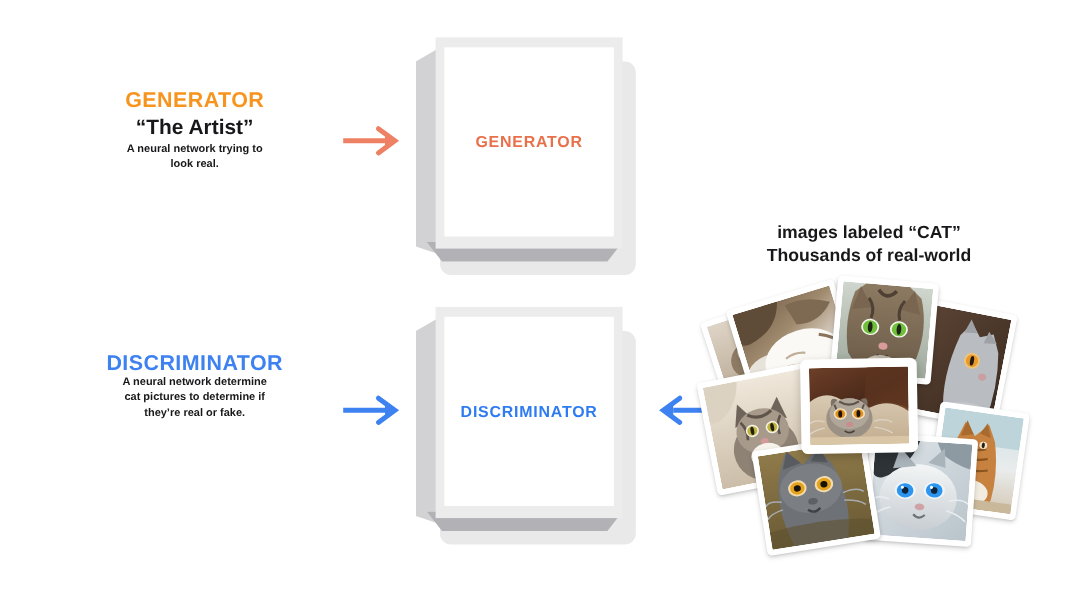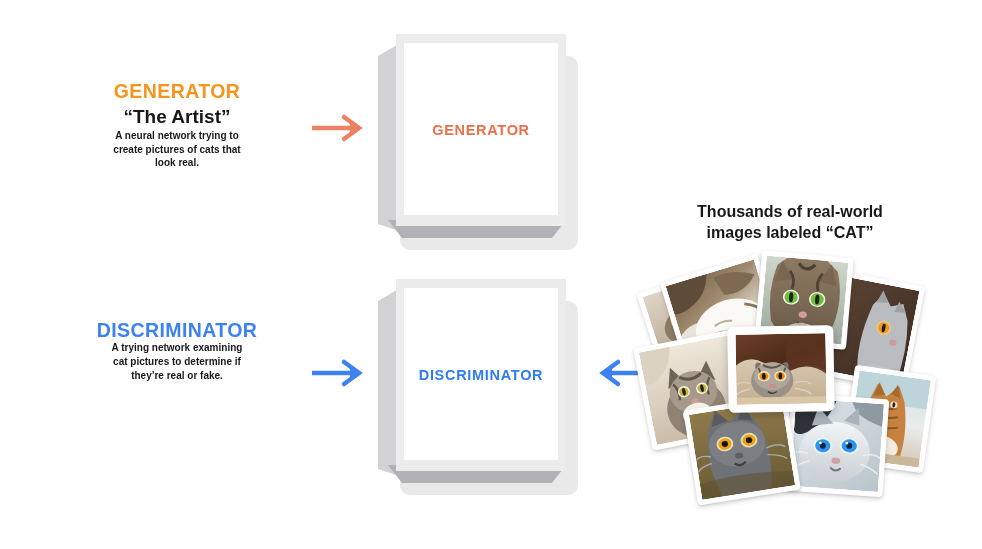--- a/index.html
+++ b/index.html
@@ -103,27 +103,26 @@
 </style>
 </head>
 <body>
 
 <div id="stage">
 
   <div class="desc-block" id="gen-block">
     <div class="desc-title gen">GENERATOR</div>
     <div class="desc-sub">“The Artist”</div>
     <div class="desc-body">A neural network trying to</div>
-    <div class="desc-body">create pictures of cats that</div>
     <div class="desc-body">look real.</div>
   </div>
 
   <div class="desc-block" id="dis-block">
     <div class="desc-title dis">DISCRIMINATOR</div>
-    <div class="desc-body">A trying network examining</div>
+    <div class="desc-body">A neural network determine</div>
     <div class="desc-body">cat pictures to determine if</div>
     <div class="desc-body">they’re real or fake.</div>
   </div>
 
   <div class="arrow" id="arrow-gen">
     <svg width="56" height="32" viewBox="0 0 56 32" aria-hidden="true">
       <line x1="2" y1="16" x2="40" y2="16" stroke="#ee8164" stroke-width="4.5" stroke-linecap="butt"></line>
       <polyline points="34,5 49,16 34,27" fill="none" stroke="#ee8164" stroke-width="4.5" stroke-linecap="round" stroke-linejoin="miter"></polyline>
       <polygon points="40,10 52,16 40,22" fill="#ee8164"></polygon>
     </svg>
@@ -159,22 +158,22 @@
     <div class="box-shadow"></div>
     <div class="box-side"></div>
     <div class="box-bottom"></div>
     <div class="box-face">
       <div class="box-inner"></div>
       <div class="box-label dis">DISCRIMINATOR</div>
     </div>
   </div>
 
   <div id="collage-caption">
+    <div>images labeled “CAT”</div>
     <div>Thousands of real-world</div>
-    <div>images labeled “CAT”</div>
   </div>
 
   <div id="collage">
 
     <div class="photo" style="left:6px; top:30px; width:78px; height:76px; transform: rotate(-18deg); z-index:1;">
       <div class="pic">
         <svg viewBox="0 0 100 100" preserveAspectRatio="none" aria-hidden="true">
           <defs>
             <linearGradient id="pp0" x1="0" y1="0" x2="0" y2="1">
               <stop offset="0" stop-color="#ded4c6"></stop>

